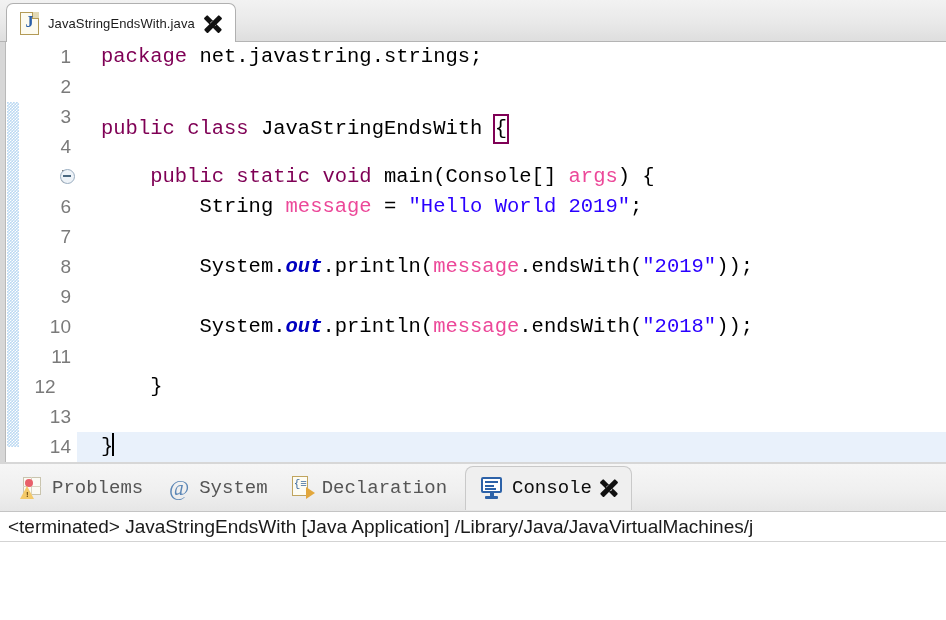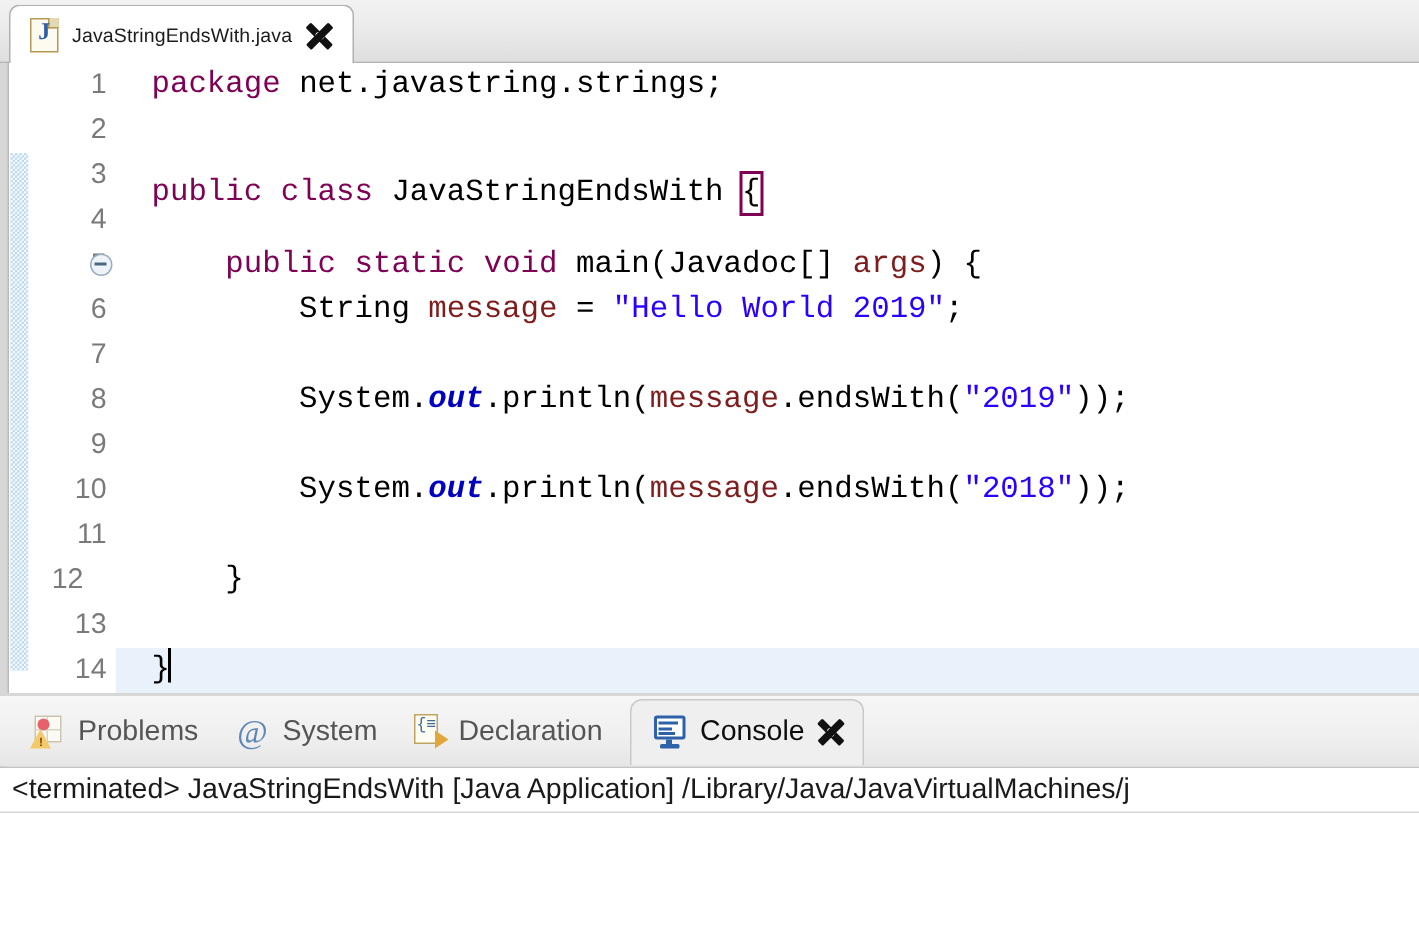--- a/index.html
+++ b/index.html
@@ -210,21 +210,21 @@
     white-space: pre;
     font-family: "Liberation Mono", monospace;
     font-size: 20.5px;
     line-height: 30px;
     height: 30px;
     color: #000000;
     letter-spacing: 0px;
   }
   .kw      { color: #7f0055; font-weight: normal; }
   .str     { color: #2a00ff; }
-  .local   { color: #7f1d1d; }
+  .local   { color: #ec4899; }
   .sfield  { color: #0000c0; font-weight: bold; font-style: italic; }
   .bracket-match {
     outline: 2px solid #7f0055;
     outline-offset: 0px;
     display: inline-block;
     line-height: 26px;
   }
   .caret {
     display: inline-block;
     width: 2px;
@@ -256,20 +256,21 @@
     align-items: center;
     gap: 8px;
     height: 44px;
     padding: 0 12px;
     box-sizing: border-box;
     white-space: nowrap;
   }
   .vtab-label {
     font-size: 19px;
     color: #555555;
+    font-family: Liberation Mono, monospace;
   }
   .vtab.active {
     background: #efefef;
     border: 1px solid #c9c9c9;
     border-bottom: none;
     border-radius: 8px 8px 0 0;
     margin-left: 6px;
     padding: 0 12px 0 14px;
     text-align: right;
   }
@@ -483,21 +484,21 @@
       </div>
 
       <div class="code-canvas">
 
         <div class="cur-line-hl" style="top:390px;"></div>
 
         <div class="code-line" style="top:0px; left:24px;"><span class="kw">package</span><span> net.javastring.strings;</span></div>
 
         <div class="code-line" style="top:72px; left:24px;"><span class="kw">public</span><span> </span><span class="kw">class</span><span> JavaStringEndsWith </span><span class="bracket-match">{</span></div>
 
-        <div class="code-line" style="top:120px; left:24px;"><span>    </span><span class="kw">public</span><span> </span><span class="kw">static</span><span> </span><span class="kw">void</span><span> main(Javadoc[] </span><span class="local">args</span><span>) {</span></div>
+        <div class="code-line" style="top:120px; left:24px;"><span>    </span><span class="kw">public</span><span> </span><span class="kw">static</span><span> </span><span class="kw">void</span><span> main(Console[] </span><span class="local">args</span><span>) {</span></div>
 
         <div class="code-line" style="top:150px; left:24px;"><span>        String </span><span class="local">message</span><span> = </span><span class="str">"Hello World 2019"</span><span>;</span></div>
 
         <div class="code-line" style="top:210px; left:24px;"><span>        System.</span><span class="sfield">out</span><span>.println(</span><span class="local">message</span><span>.endsWith(</span><span class="str">"2019"</span><span>));</span></div>
 
         <div class="code-line" style="top:270px; left:24px;"><span>        System.</span><span class="sfield">out</span><span>.println(</span><span class="local">message</span><span>.endsWith(</span><span class="str">"2018"</span><span>));</span></div>
 
         <div class="code-line" style="top:330px; left:24px;"><span>    }</span></div>
 
         <div class="code-line" style="top:390px; left:24px;"><span>}</span><span class="caret"></span></div>

